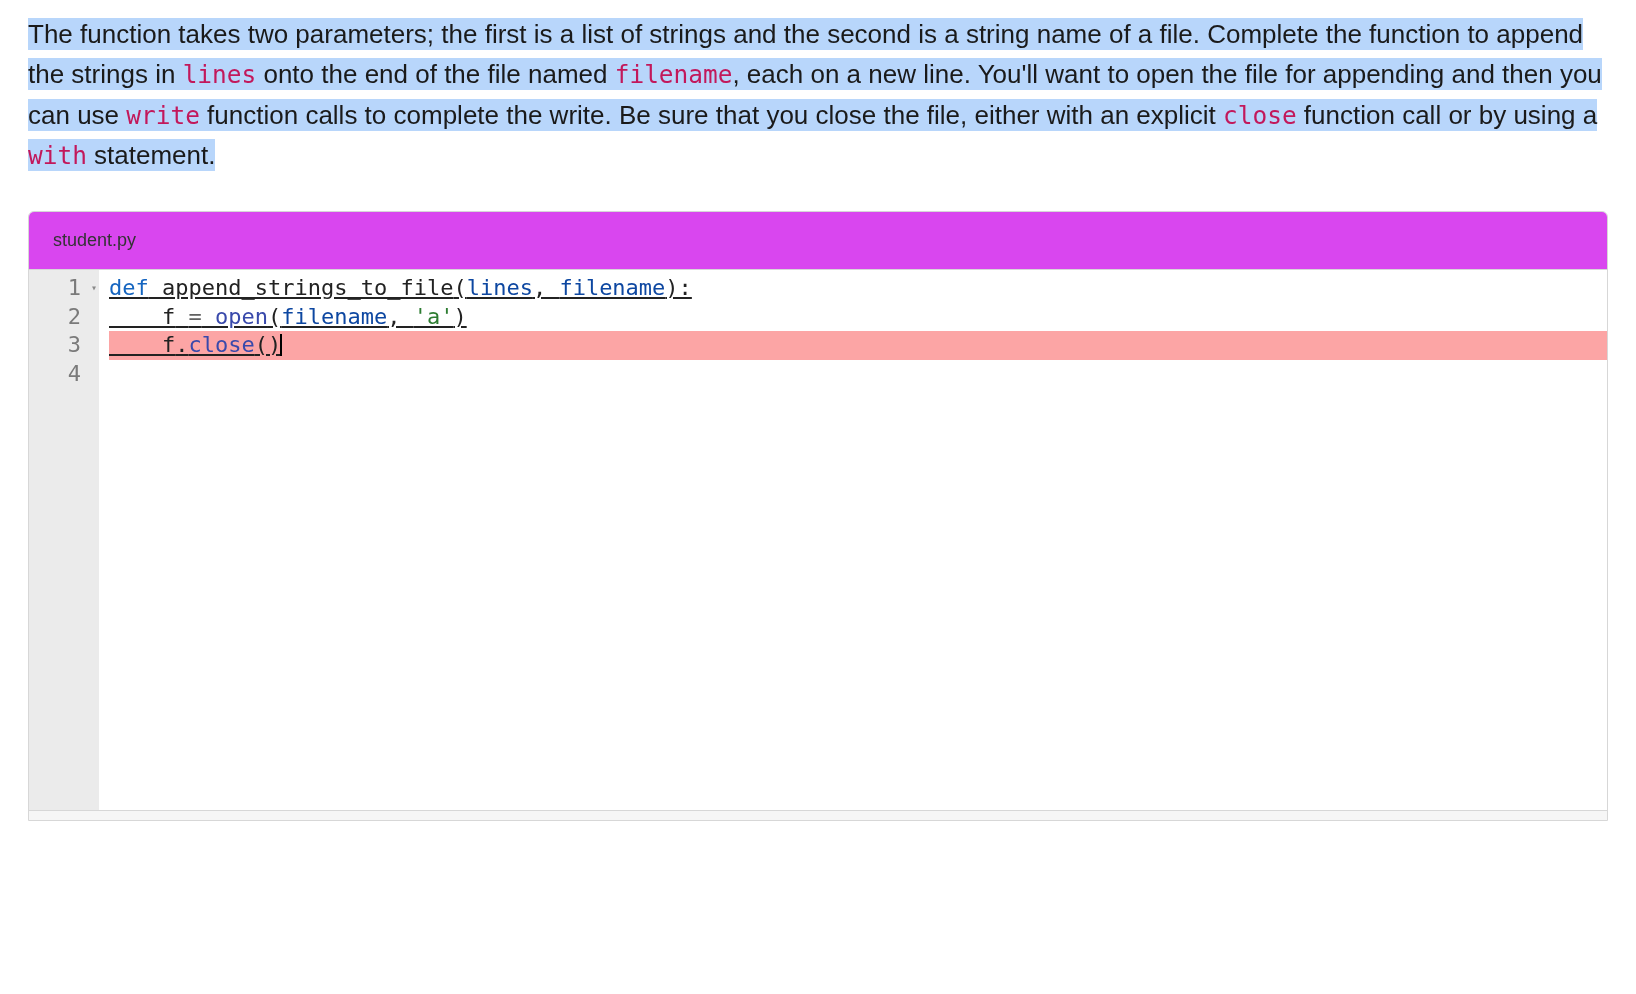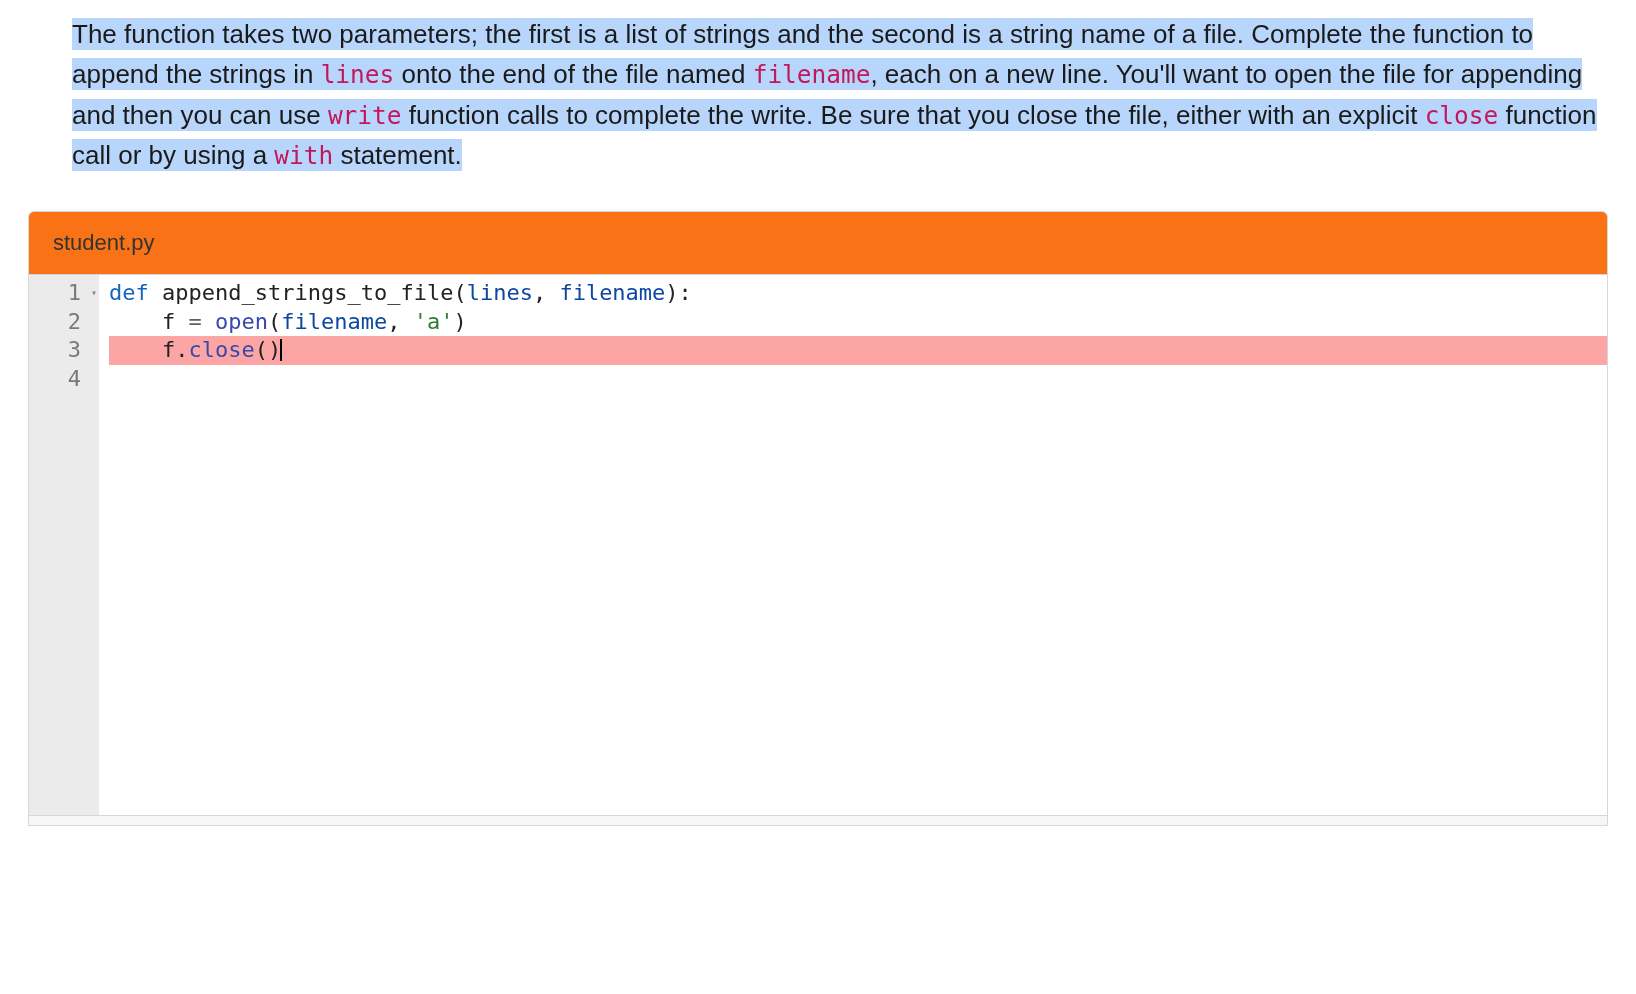--- a/index.html
+++ b/index.html
@@ -10,41 +10,40 @@
     color: #222;
   }
   .page {
     padding: 14px 28px 20px 28px;
   }
   .instructions {
     font-size: 26px;
     line-height: 1.55;
     color: #1a1a1a;
     margin-bottom: 36px;
-    margin-left: 44px;
   }
   .instructions .hl {
     background: #b8d6fb;
     padding: 1px 0;
   }
   .instructions code.kw {
     font-family: "SFMono-Regular", Menlo, Monaco, Consolas, monospace;
     color: #c2185b;
     font-size: 0.94em;
   }
   .editor-panel {
     border: 1px solid #d7d7d7;
     border-radius: 6px 6px 0 0;
     overflow: hidden;
   }
   .editor-header {
-    background: #f97316;
+    background: #d946ef;
     border-bottom: 1px solid #d7d7d7;
     padding: 18px 24px;
-    font-size: 22px;
+    font-size: 18px;
     color: #333;
   }
   .editor-body {
     display: flex;
     background: #fff;
     min-height: 540px;
     font-family: "SFMono-Regular", Menlo, Monaco, Consolas, monospace;
     font-size: 22px;
     line-height: 1.3;
   }
@@ -73,20 +72,21 @@
   }
   .code-area {
     flex: 1;
     padding: 4px 0 4px 10px;
     position: relative;
   }
   .code-line {
     white-space: pre;
     height: 28.6px;
     line-height: 28.6px;
+    text-decoration: underline;
   }
   .code-line.active {
     background: #fca5a5;
   }
   .tok-def   { color: #1565c0; }
   .tok-fn    { color: #222; }
   .tok-var   { color: #0d47a1; }
   .tok-op    { color: #616161; }
   .tok-call  { color: #3949ab; text-align: right; }
   .tok-str   { color: #2e7d32; }

